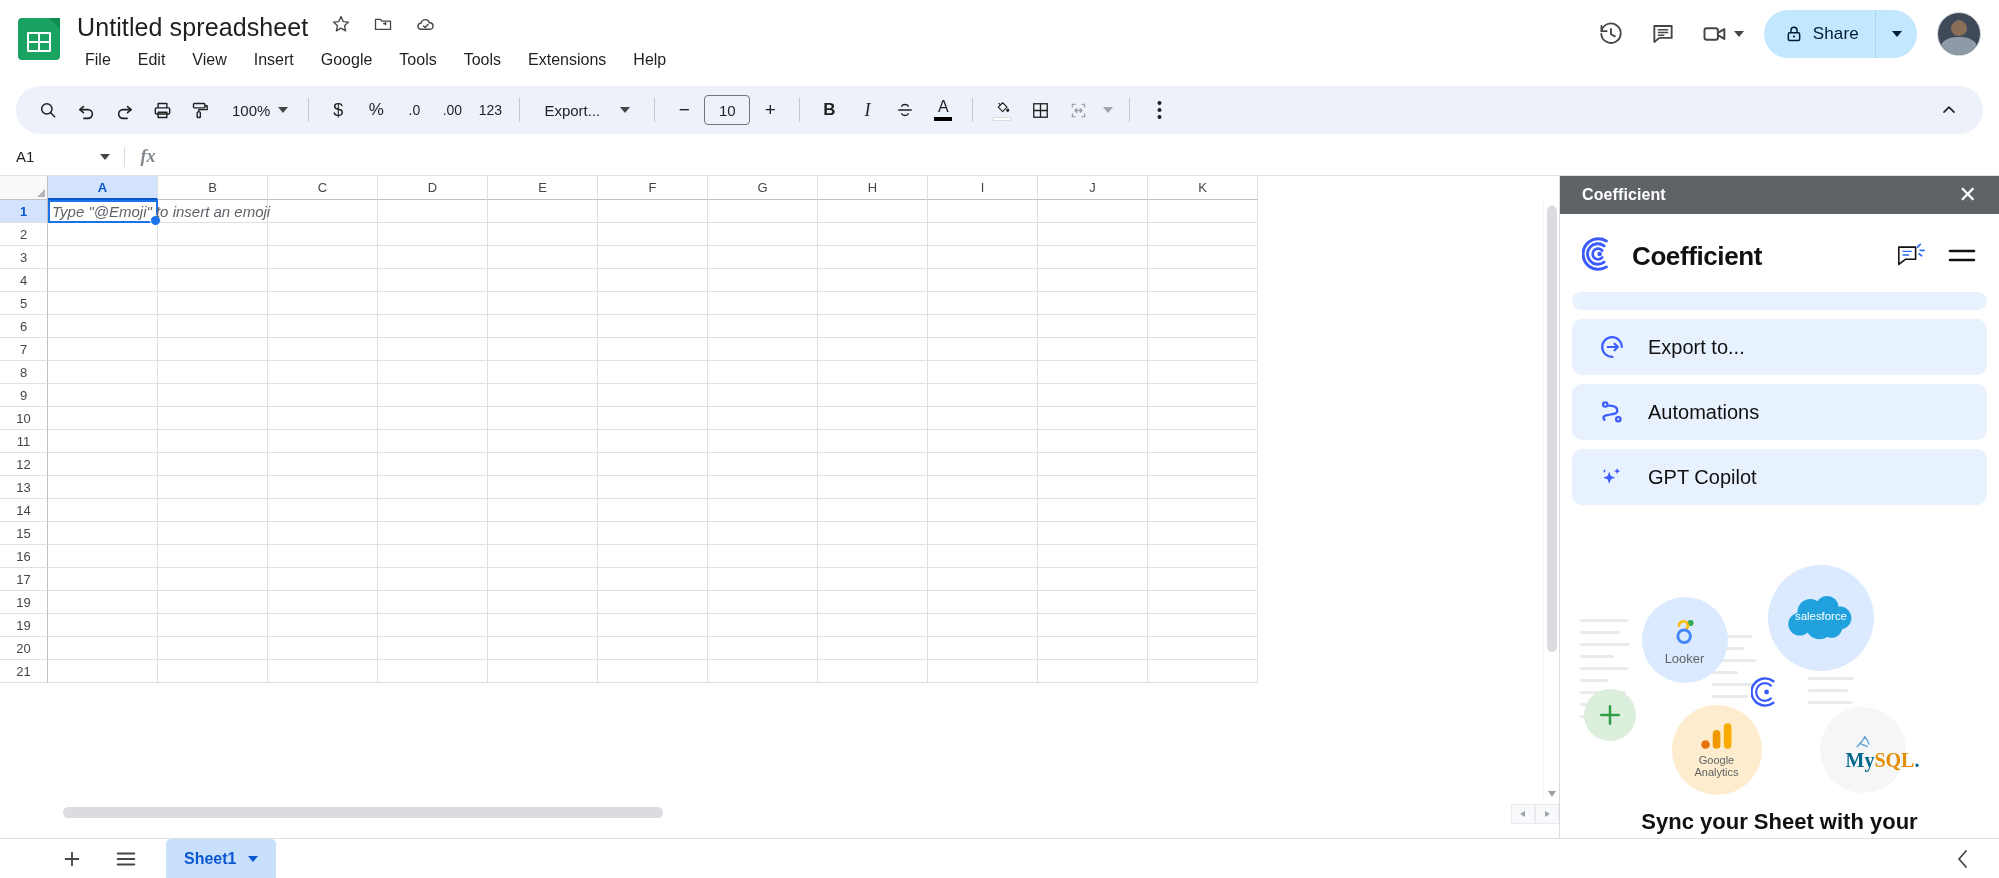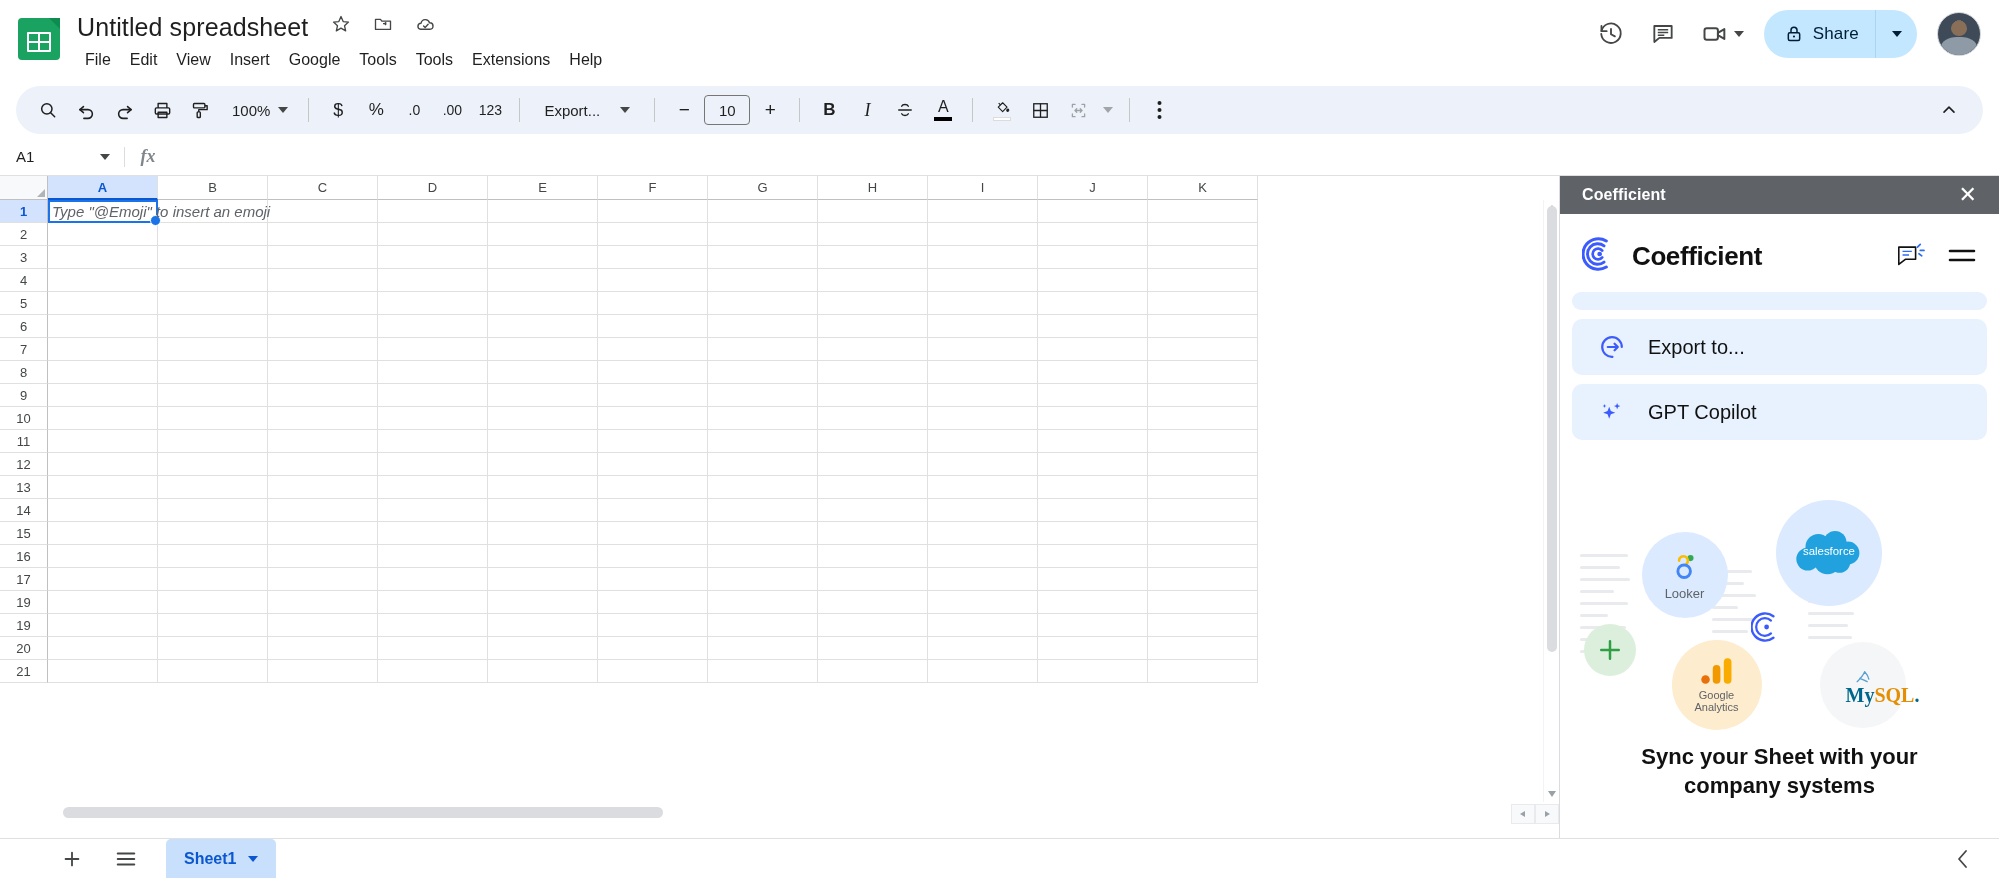--- a/index.html
+++ b/index.html
@@ -49,21 +49,21 @@
     content: ""; position: absolute; top: 0; bottom: 0; left: 9px; width: 2px; background: #ffffff;
   }
   .title-block { display: flex; flex-direction: column; flex: 0 0 auto; }
   .title-row { display: flex; gap: 18px; height: 34px; }
   .doc-title {
     font-size: 25px; color: #1f1f1f; font-weight: 400;
     letter-spacing: .1px; padding: 1px 3px; white-space: nowrap;
   }
   .title-icon { width: 24px; height: 24px; display: flex; align-items: center; justify-content: center; cursor: pointer; }
   .title-icon svg { display: block; }
-  .menubar { display: flex; align-items: center; gap: 1px; margin-top: 1px; margin-left: 2px; justify-content: flex-end; }
+  .menubar { display: flex; align-items: center; gap: 9px; margin-top: 1px; margin-left: 2px; justify-content: flex-end; }
   .menu-item {
     font-size: 16px; color: #1f1f1f; padding: 4px 9px;
     border-radius: 4px; cursor: pointer; white-space: nowrap;
   }
 
   .topbar-right {
     position: absolute; right: 18px; top: 10px;
     display: flex; align-items: center; gap: 6px;
   }
   .tr-icon {
@@ -885,20 +885,30 @@
           <div class="menu-card">
             <span class="mc-icon">
               <svg width="28" height="28" viewBox="0 0 24 24" fill="none" stroke="#3b5bfd" stroke-width="1.9" stroke-linecap="round" stroke-linejoin="round">
                 <path d="M12.4 20.4A8.4 8.4 0 1 1 20.4 12"></path>
                 <path d="M8.4 12h8.6M14.2 9.2 17 12l-2.8 2.8"></path>
               </svg>
             </span>
             <span class="mc-label">Export to...</span>
           </div>
 
+          <div class="menu-card">
+            <span class="mc-icon">
+              <svg width="28" height="28" viewBox="0 0 24 24" fill="none" stroke="#3b5bfd" stroke-width="1.9" stroke-linecap="round">
+                <circle cx="6.2" cy="5.6" r="1.9"></circle>
+                <circle cx="17.4" cy="18.2" r="1.9"></circle>
+                <path d="M9.4 6.6c5 0 7.2 1.6 7.2 4.4S12 14 8 14.6s-4 2.8-2.4 4.2"></path>
+              </svg>
+            </span>
+            <span class="mc-label">Automations</span>
+          </div>
 
           <div class="menu-card">
             <span class="mc-icon">
               <svg width="28" height="28" viewBox="0 0 24 24" fill="#3b5bfd">
                 <path d="M9.6 7.4 11 11.2l3.8 1.4-3.8 1.4-1.4 3.8-1.4-3.8L4.4 12.6l3.8-1.4z"></path>
                 <path d="M16.4 4.2l.75 2 2 .75-2 .75-.75 2-.75-2-2-.75 2-.75z"></path>
                 <path d="M5.6 5.2l.45 1.2 1.2.45-1.2.45-.45 1.2-.45-1.2L3.95 6.85l1.2-.45z"></path>
               </svg>
             </span>
             <span class="mc-label">GPT Copilot</span>
@@ -943,21 +953,21 @@
 
           <div class="bubble" style="left:62px;top:40px;width:86px;height:86px;background:#dbeafe;">
             <svg width="34" height="34" viewBox="0 0 40 40" fill="none">
               <circle cx="26.5" cy="9.5" r="3.6" fill="#34a853"></circle>
               <path d="M13 12.5a5.2 5.2 0 1 1 8.6 4" stroke="#fbbc04" stroke-width="3" fill="none" stroke-linecap="round"></path>
               <circle cx="19" cy="25" r="7.4" stroke="#4285f4" stroke-width="3.4" fill="none"></circle>
             </svg>
             <span class="bub-label" style="font-size:13px;margin-top:3px;color:#5f6368">Looker</span>
           </div>
 
-          <div class="bubble" style="left:196px;top:8px;width:106px;height:106px;background:#dbeafe;">
+          <div class="bubble" style="left:188px;top:8px;width:106px;height:106px;background:#dbeafe;">
             <svg width="76" height="50" viewBox="0 0 100 64">
               <g fill="#21a1dd">
                 <circle cx="36" cy="24" r="17"></circle>
                   <circle cx="58" cy="18" r="15"></circle>
                 <circle cx="75" cy="32" r="15"></circle>
                   <circle cx="22" cy="40" r="15"></circle>
                 <circle cx="48" cy="42" r="18"></circle>
                   <circle cx="64" cy="44" r="14"></circle>
               </g>
               <text x="50" y="34" font-family="'Liberation Sans',sans-serif" font-size="15" fill="#ffffff" text-anchor="middle">salesforce</text>

